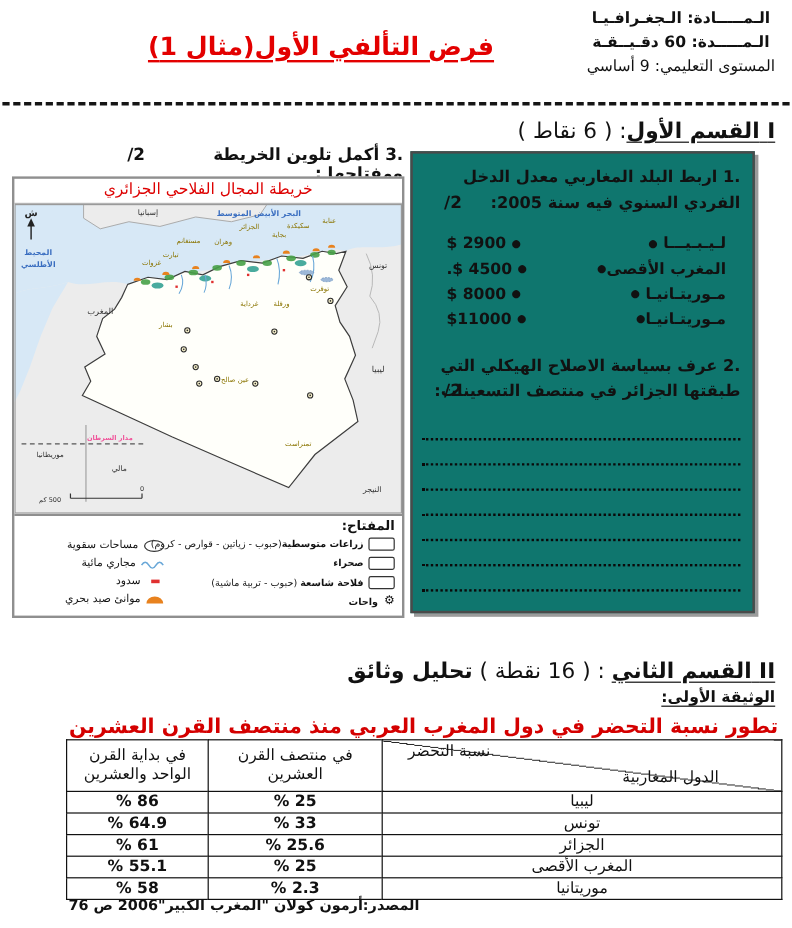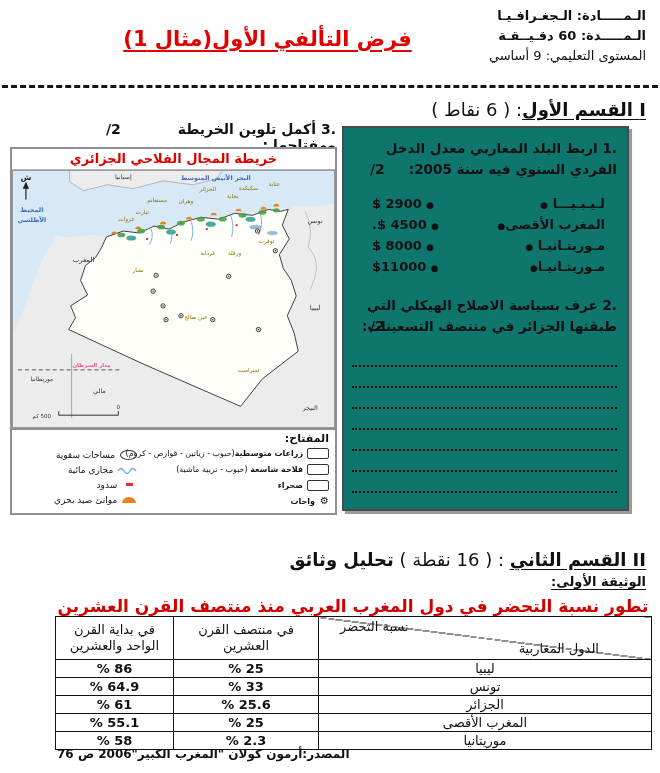--- a/index.html
+++ b/index.html
@@ -1,21 +1,21 @@
 <!DOCTYPE html>
 <html lang="ar"><head>
 <meta charset="utf-8">
 <style>
   html,body{margin:0;padding:0;background:#fff;}
   .page{position:relative;width:660px;height:773px;background:#ffffff;overflow:hidden;
         direction:rtl;font-family:"DejaVu Sans",sans-serif;color:#111;}
   .ltr{direction:ltr;unicode-bidi:embed;display:inline-block;}
 
   
-  .hdr{position:absolute;top:6px;right:14px;text-align:right;font-size:13px;line-height:1.55;}
+  .hdr{position:absolute;top:6px;right:14px;text-align:center;font-size:13px;line-height:1.55;}
   .hdr .b{font-weight:bold;}
   .exam-title{position:absolute;top:27px;left:100px;width:335px;text-align:center;
               color:#e30000;font-size:21px;font-weight:bold;text-decoration:underline;
               text-underline-offset:4px;}
   .dashes{position:absolute;top:85px;left:2px;right:2px;border-top:3px dashed #151515;}
 
   
   .sec-head{position:absolute;right:14px;font-size:18px;}
   .sec-head .u{font-weight:bold;text-decoration:underline;text-underline-offset:3px;}
   .p1-head{top:99px;}
@@ -24,21 +24,21 @@
 
   
   .q3{position:absolute;top:121px;left:14px;width:322px;display:flex;
       justify-content:space-between;font-weight:bold;font-size:14px;}
   .q3 .mark{margin-left:92px;font-weight:bold;}
 
   
   .map-frame{position:absolute;left:10px;top:147px;width:327px;height:368px;
              border:2px solid #8f8f8f;box-sizing:border-box;background:#fff;}
   .map-title{height:20px;line-height:20px;text-align:center;color:#dd0000;
-             font-weight:bold;font-size:13px;border-bottom:1px solid #b5b5b5;}
+             font-weight:normal;font-size:13px;border-bottom:1px solid #b5b5b5;}
   .map-svg{display:block;width:323px;height:258px;}
   .map-svg text{font-family:inherit;}
 
   
   .legend{position:relative;height:84px;border-top:2px solid #8f8f8f;font-size:9px;}
   .lg-title{position:absolute;top:2px;right:6px;font-weight:bold;font-size:11px;}
   .lg-cols{position:absolute;top:15px;right:0;left:0;display:flex;}
   .lg-right{width:60%;padding-right:6px;box-sizing:border-box;}
   .lg-left{width:40%;padding-right:4px;box-sizing:border-box;padding-top:2px;}
   .lg-item{display:flex;align-items:center;height:16px;white-space:nowrap;font-size:8px;}
@@ -236,25 +236,25 @@
     <div class="legend">
       <div class="lg-title">المفتاح:</div>
       <div class="lg-cols">
         <div class="lg-right">
           <div class="lg-item">
             <span class="lg-rect"></span>
             <span><b>زراعات متوسطية</b><span>(حبوب - زياتين - قوارص - كروم)</span></span>
           </div>
           <div class="lg-item">
             <span class="lg-rect"></span>
+            <span><b>صحراء</b><span></span></span>
+          </div>
+          <div class="lg-item">
+            <span class="lg-rect"></span>
             <span><b>فلاحة شاسعة</b><span> (حبوب - تربية ماشية)</span></span>
-          </div>
-          <div class="lg-item">
-            <span class="lg-rect"></span>
-            <span><b>صحراء</b><span></span></span>
           </div>
           <div class="lg-item">
             <span class="lg-gear">⚙</span>
             <span><b>واحات</b><span></span></span>
           </div>
         </div>
         <div class="lg-left">
           <div class="lg-item">
             <span class="lg-oval"></span>
             <span>مساحات سقوية</span>

